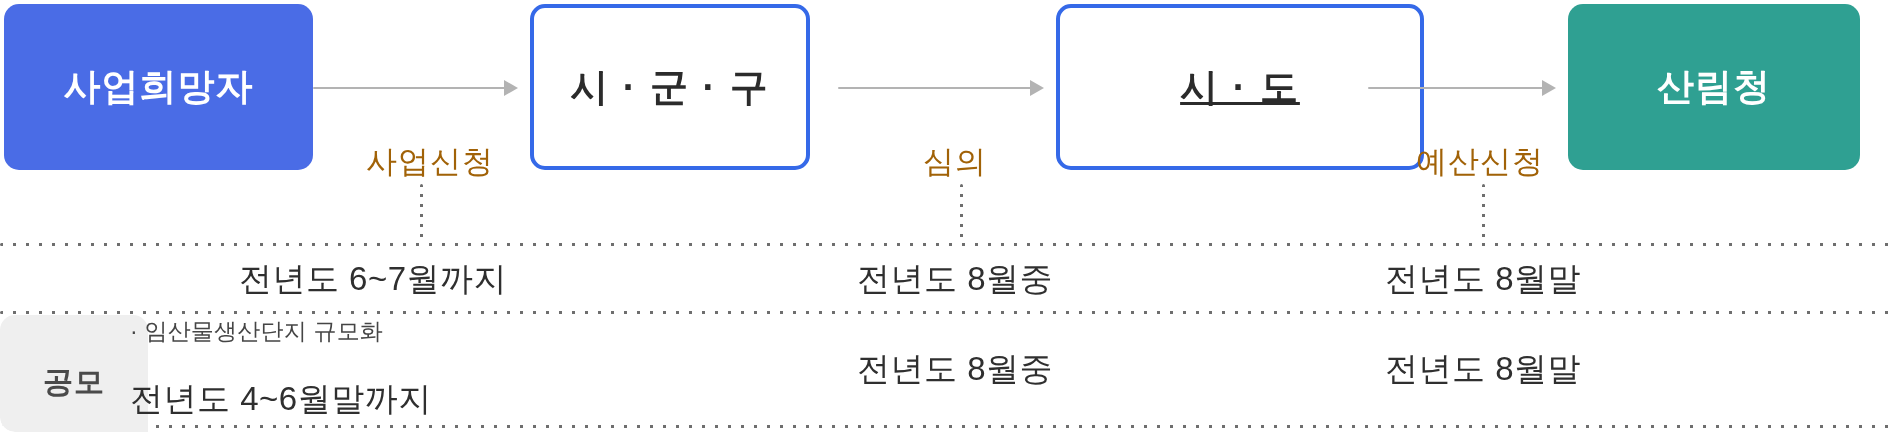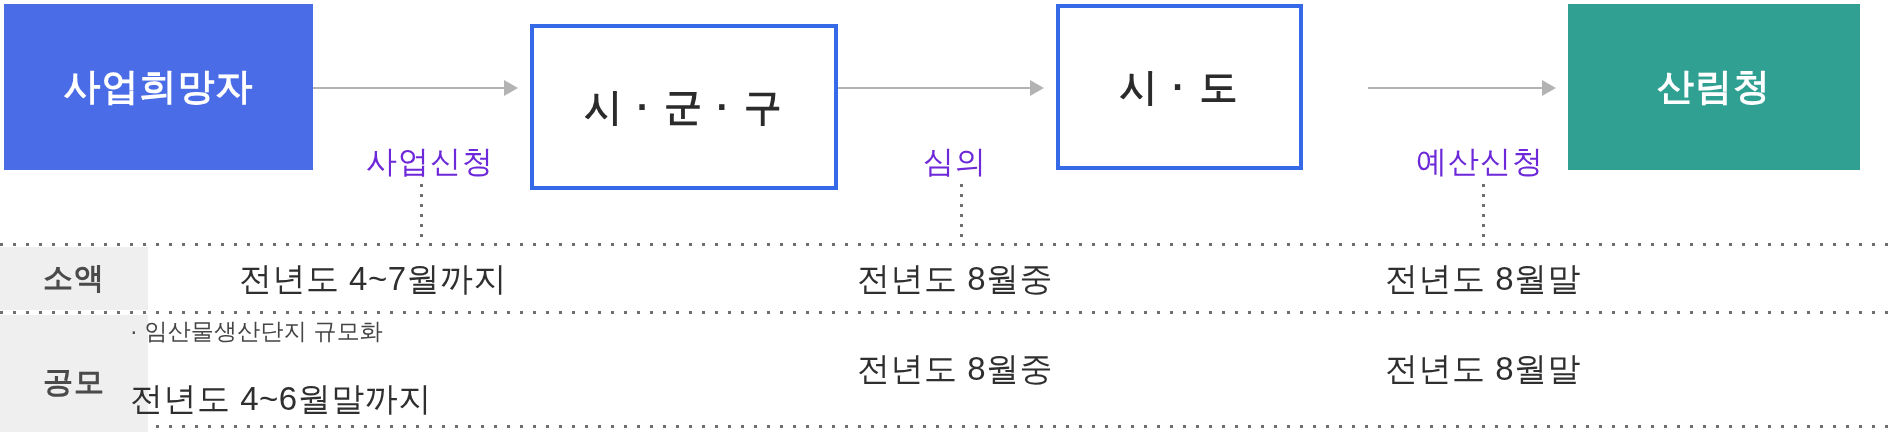--- a/index.html
+++ b/index.html
@@ -1,44 +1,44 @@
 <!DOCTYPE html>
 <html style="--blue-fill: #4a6ce6; --blue-line: #3569e8; --teal: #2fa092; --gray-cell: #efefef; --arrow: #b3b3b3; --dot: #6e6e6e; --text-dark: #2f2f2f;"><head>
 <meta charset="utf-8">
 <style>
   :root{
     --blue-fill:#4a6ce6; --blue-line:#3569e8; --teal:#2fa092;
     --gray-cell:#efefef; --arrow:#b3b3b3; --dot:#6e6e6e;
     --text-dark:#2f2f2f; --text-mid:#474747;
   }
-  *{box-sizing:border-box; margin:0; padding:0;}
+  *{box-sizing:border-box; margin:0; padding:0;border-radius:15px;}
   body{background:#fff; font-family:"Liberation Sans", sans-serif;}
   .canvas{position:relative; width:1898px; height:432px; background:#fff; overflow:hidden;}
 
   
   .node{position:absolute; top:4px; height:166px; display:flex; align-items:center; justify-content:center;}
   .node-filled-blue{background:var(--blue-fill); color:#fff; font-weight:bold; font-size:37px; letter-spacing:1px;}
   .node-outlined{background:#fff; border:4px solid var(--blue-line); color:#2b2b2b; font-weight:600; font-size:38px; letter-spacing:2px;}
   .node-filled-teal{background:var(--teal); color:#fff; font-weight:bold; font-size:37px; letter-spacing:1px;}
   #node-0{left:4px;    width:309px;}
-  #node-1{left:530px;  width:308px;margin-top:20px;}
-  #node-2{left:1056px; width:247px;}
+  #node-1{left:530px;  width:280px;}
+  #node-2{left:1056px; width:368px;text-decoration:underline;}
   #node-3{left:1568px; width:292px;text-align:center;}
 
   
   .arrow{position:absolute; top:87px; height:2px; background:var(--arrow);}
   .arrow::after{content:""; position:absolute; right:-2px; top:-7px;
     border-left:14px solid var(--arrow); border-top:8px solid transparent; border-bottom:8px solid transparent;}
   #arrow-0{left:313px; width:203px;}
   #arrow-1{left:838px; width:204px;}
   #arrow-2{left:1368px; width:186px;}
 
   
   .step-label{position:absolute; top:141px; width:260px; text-align:center;
-    font-size:31px; font-weight:500; color:#6d28d9; letter-spacing:1px;}
+    font-size:31px; font-weight:500; color:#a16207; letter-spacing:1px;}
   #step-0{left:300px;}
   #step-1{left:825px;}
   #step-2{left:1350px;}
 
   
   .vdots{position:absolute; width:3px; height:60px; top:184px;
     background:repeating-linear-gradient(180deg, var(--dot) 0 3px, transparent 3px 10px);}
   #vdots-0{left:420px;} #vdots-1{left:960px;} #vdots-2{left:1482px;}
 
   .hdots{position:absolute; left:0; width:1898px; height:3px;
@@ -97,24 +97,23 @@
   <div id="step-2" class="step-label">예산신청</div>
 
   <div id="vdots-0" class="vdots"></div>
   <div id="vdots-1" class="vdots"></div>
   <div id="vdots-2" class="vdots"></div>
 
   <div id="hline-top" class="hdots"></div>
   <div id="hline-mid" class="hdots"></div>
   <div id="hline-bot" class="hdots"></div>
 
-  <div id="rowhead-0" class="row-header">소액</div>
   <div id="rowhead-1" class="row-header">공모</div>
 
-  <div id="cell-0-0" class="cell r0">전년도 4~7월까지</div>
+  <div id="cell-0-0" class="cell r0">전년도 6~7월까지</div>
   <div id="cell-0-1" class="cell r0">전년도 8월중</div>
   <div id="cell-0-2" class="cell r0">전년도 8월말</div>
 
   <div class="split-cell">
     <div class="split-inner">
       <div class="date-block">
         <span class="date-note">· 임산물생산단지 규모화</span>
         <span class="date-main">전년도 4~6월말까지</span>
       </div>
     </div>

